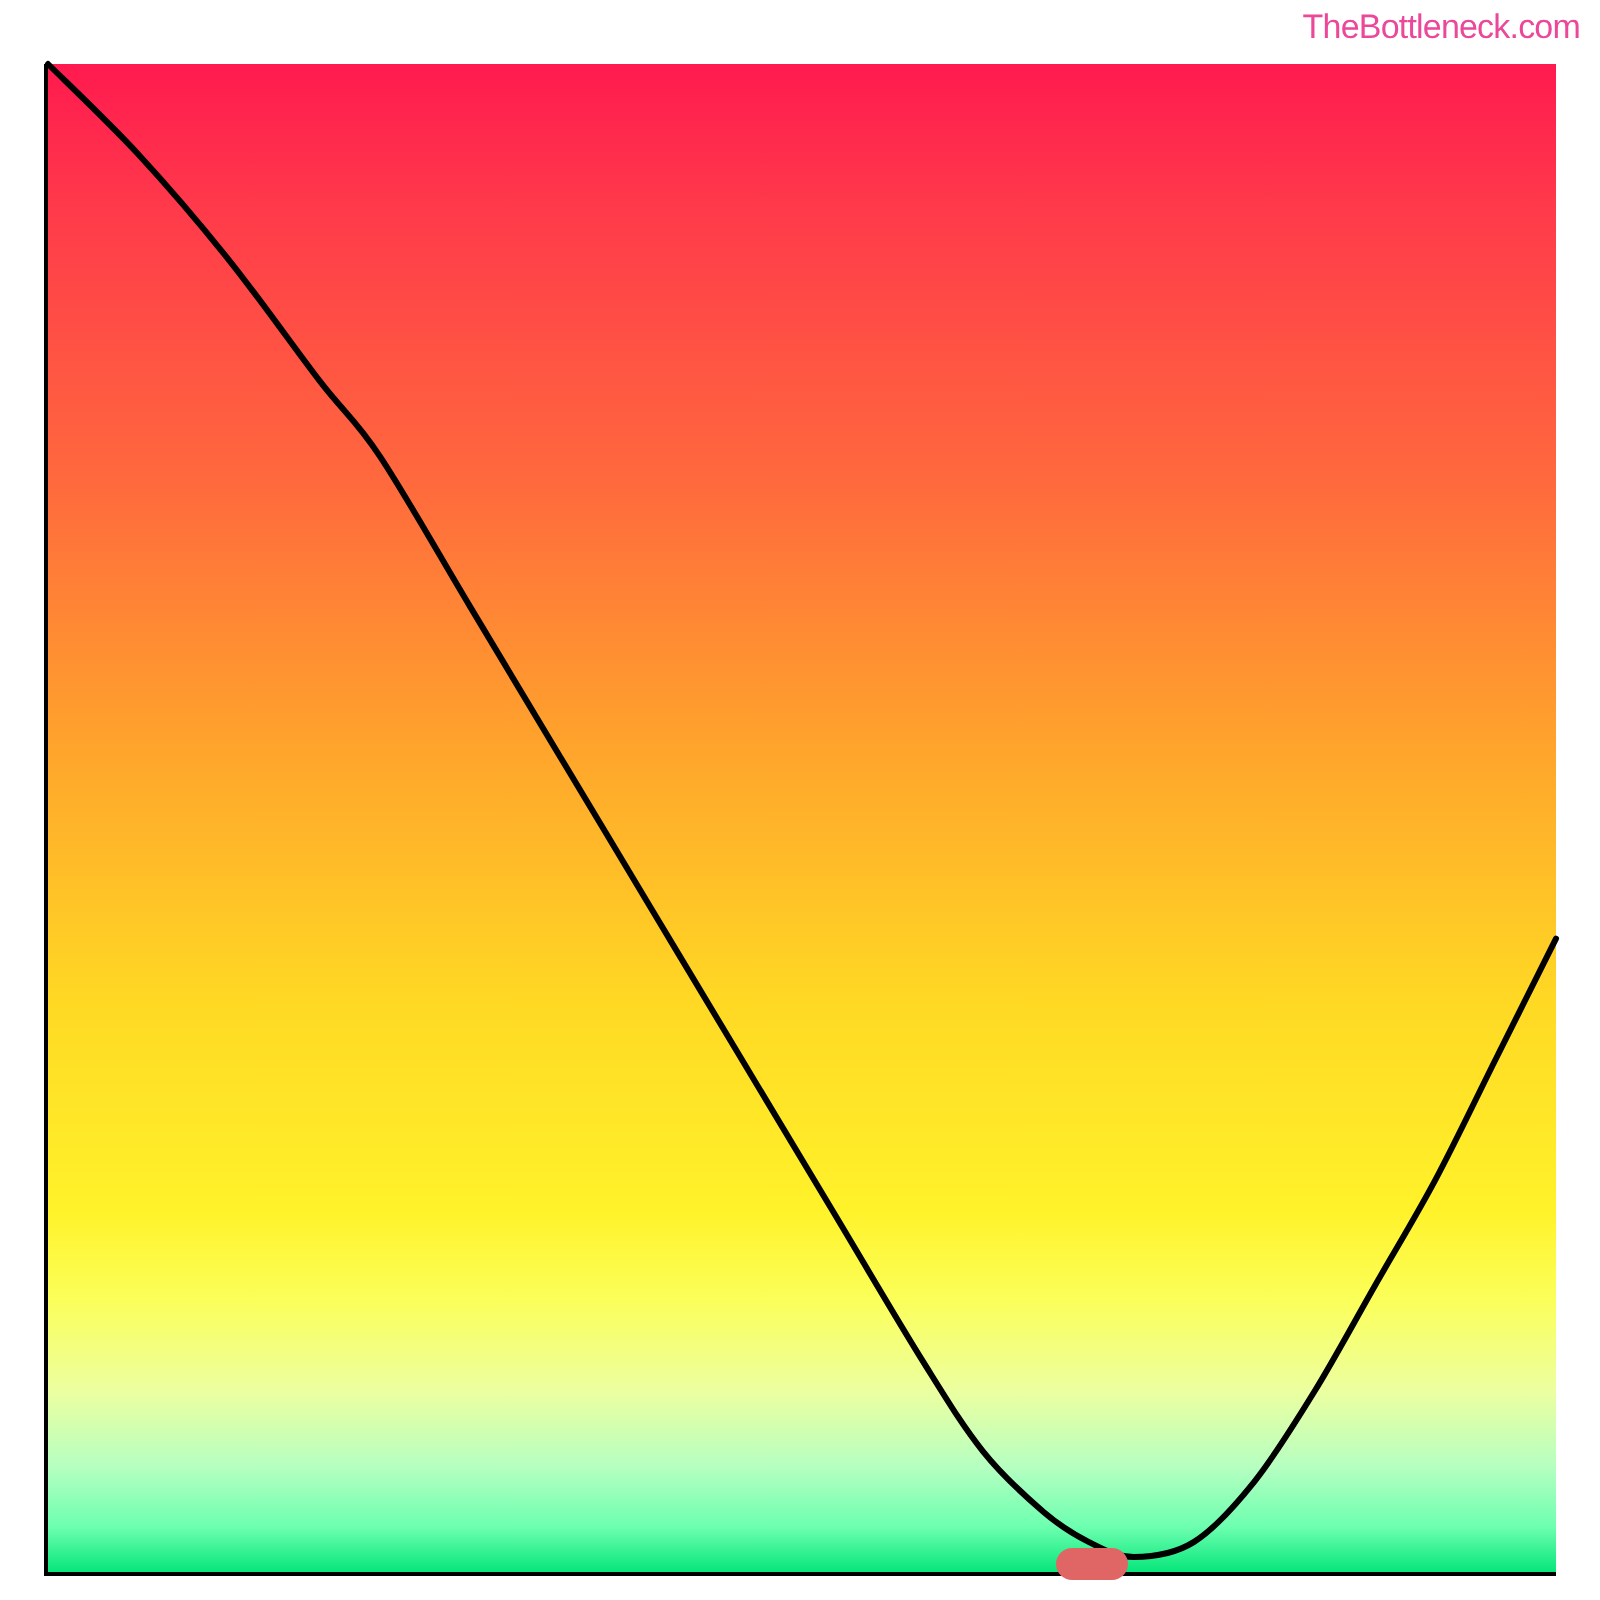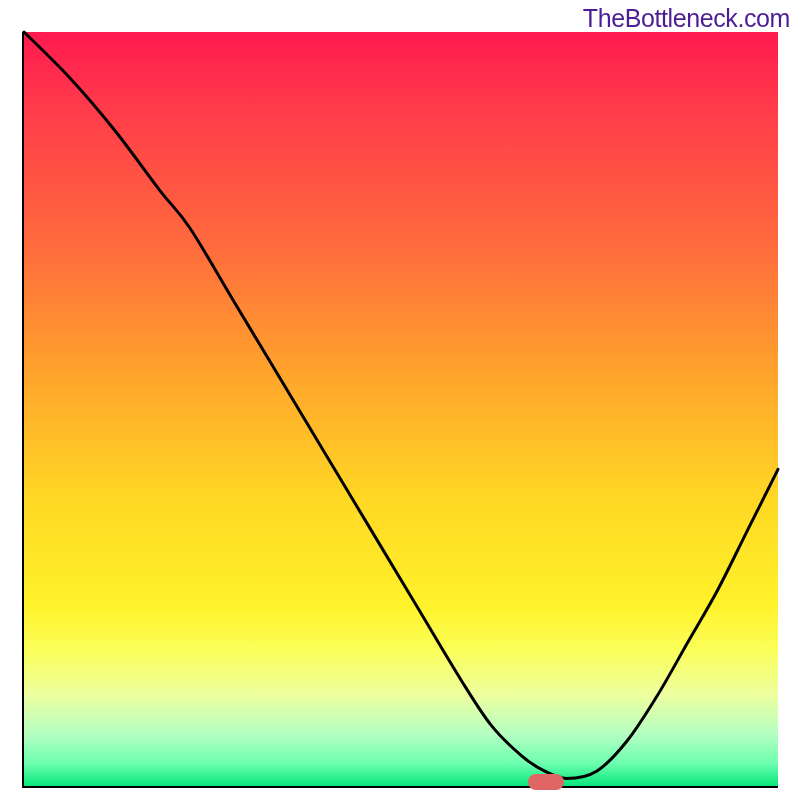--- a/index.html
+++ b/index.html
@@ -8,22 +8,22 @@
     height: 800px;
     background: #fff;
     font-family: Arial, Helvetica, sans-serif;
     position: relative;
     overflow: hidden;
   }
   .watermark {
     position: absolute;
     top: 4px;
     right: 10px;
-    color: #4c1d95;
-    font-size: 25px;
+    color: #ec4899;
+    font-size: 17px;
     letter-spacing: -0.4px;
     z-index: 10;
   }
   .plot-area {
     position: absolute;
     left: 22px;
     top: 32px;
     width: 756px;
     height: 756px;
     background: linear-gradient(

